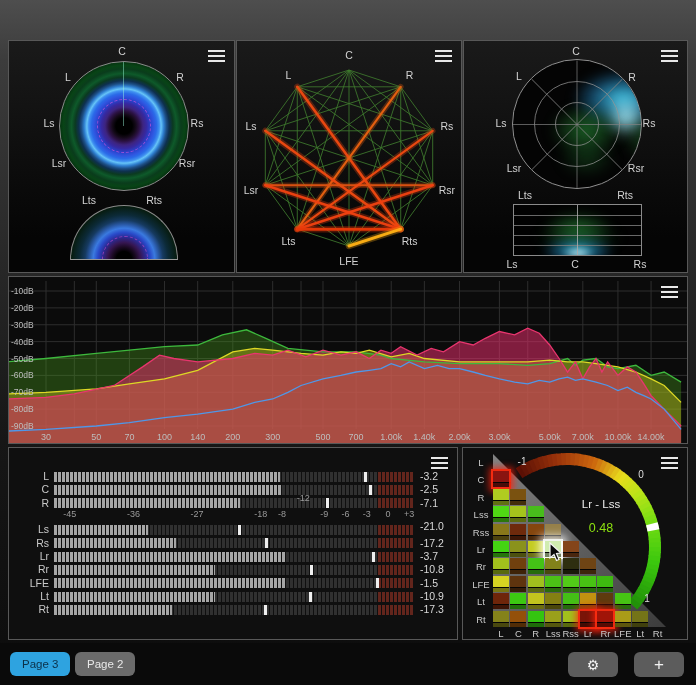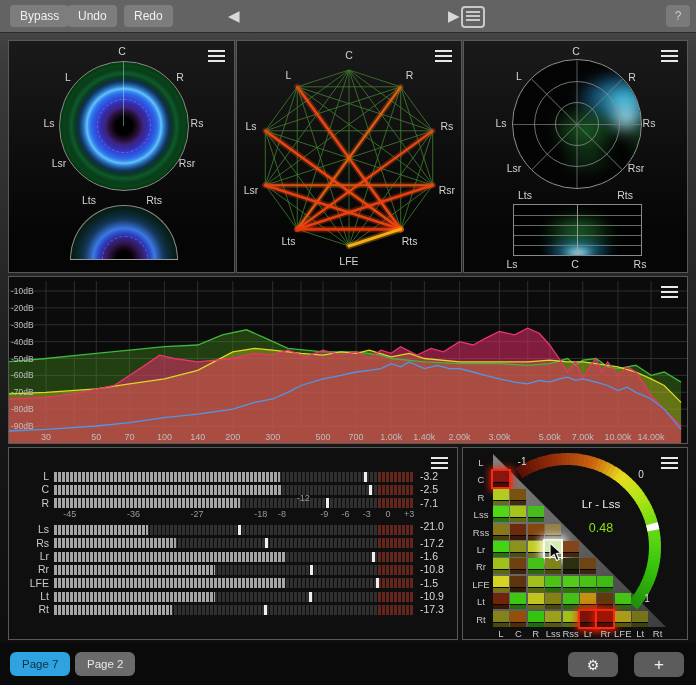--- a/index.html
+++ b/index.html
@@ -70,33 +70,20 @@
   .footbtn{position:absolute;top:9px;width:50px;height:25px;background:#5c5c5c;border:none;border-radius:6px;color:#f2f2f2;cursor:pointer;font-size:14px;}
   #gearbtn{left:568px;} #plusbtn{left:634px;font-size:17px;}
   svg{display:block;}
   .abs{position:absolute;}
 </style>
 </head>
 <body>
 
 <div id="app">
 
-  <div id="toolbar">
-    <button class="tbtn" style="left:10px">Bypass</button>
-    <button class="tbtn" style="left:68px">Undo</button>
-    <button class="tbtn" style="left:124px">Redo</button>
-    <span class="glyph" style="left:228px">◀</span>
-    <span class="glyph" style="left:448px">▶</span>
-    <span id="listicon">
-        <i></i>
-        <i></i>
-        <i></i>
-      </span>
-    <button class="tbtn" id="helpbtn">?</button>
-  </div>
 
   <div class="panel" id="p-rings">
     <div class="bigcircle">
       <div class="cline"></div>
       <div class="dashring"></div>
     </div>
     <div class="halfcircle">
       <div class="halfdash"></div>
     </div>
     <div class="hamb">
@@ -360,21 +347,21 @@
         <div class="mseg" style="left: 210.896px; width: 3px; background: rgb(239, 239, 239);"></div>
       </div>
       <div class="mval" style="top: 88.7px;">-17.2</div>
       <div class="mlabel" style="left: 0px; top: 102px;">Lr</div>
       <div class="mbar" style="top: 103.5px;">
         <div class="mseg" style="left: 0px; width: 359px; background: repeating-linear-gradient(90deg, rgb(48, 48, 48) 0px, rgb(48, 48, 48) 3px, rgb(15, 15, 15) 3px, rgb(15, 15, 15) 4px);"></div>
         <div class="mseg" style="left: 0px; width: 231.485px; background: repeating-linear-gradient(90deg, rgb(166, 166, 166) 0px, rgb(166, 166, 166) 3px, rgb(15, 15, 15) 3px, rgb(15, 15, 15) 4px);"></div>
         <div class="mseg" style="left: 324px; width: 35px; background: repeating-linear-gradient(90deg, rgb(99, 37, 28) 0px, rgb(99, 37, 28) 3px, rgb(15, 15, 15) 3px, rgb(15, 15, 15) 4px);"></div>
         <div class="mseg" style="left: 317.653px; width: 3px; background: rgb(239, 239, 239);"></div>
       </div>
-      <div class="mval" style="top: 102px;">-1.6</div>
+      <div class="mval" style="top: 102px;">-3.7</div>
       <div class="mlabel" style="left: 0px; top: 115.3px;">Rr</div>
       <div class="mbar" style="top: 116.8px;">
         <div class="mseg" style="left: 0px; width: 359px; background: repeating-linear-gradient(90deg, rgb(48, 48, 48) 0px, rgb(48, 48, 48) 3px, rgb(15, 15, 15) 3px, rgb(15, 15, 15) 4px);"></div>
         <div class="mseg" style="left: 0px; width: 160.785px; background: repeating-linear-gradient(90deg, rgb(166, 166, 166) 0px, rgb(166, 166, 166) 3px, rgb(15, 15, 15) 3px, rgb(15, 15, 15) 4px);"></div>
         <div class="mseg" style="left: 324px; width: 35px; background: repeating-linear-gradient(90deg, rgb(99, 37, 28) 0px, rgb(99, 37, 28) 3px, rgb(15, 15, 15) 3px, rgb(15, 15, 15) 4px);"></div>
         <div class="mseg" style="left: 256.144px; width: 3px; background: rgb(239, 239, 239);"></div>
       </div>
       <div class="mval" style="top: 115.3px;">-10.8</div>
       <div class="mlabel" style="left: 0px; top: 128.7px;">LFE</div>
       <div class="mbar" style="top: 130.2px;">
@@ -556,19 +543,19 @@
       <div class="mxlabel" style="left: 90.2px; top: 185px;">Lss</div>
       <div class="mxlabel" style="left: 107.6px; top: 185px;">Rss</div>
       <div class="mxlabel" style="left: 125px; top: 185px;">Lr</div>
       <div class="mxlabel" style="left: 142.4px; top: 185px;">Rr</div>
       <div class="mxlabel" style="left: 159.8px; top: 185px;">LFE</div>
       <div class="mxlabel" style="left: 177.2px; top: 185px;">Lt</div>
       <div class="mxlabel" style="left: 194.6px; top: 185px;">Rt</div>
     </div>
 
   <div id="footer">
-    <button class="pagebtn" id="page1">Page 7</button>
+    <button class="pagebtn" id="page1">Page 3</button>
     <button class="pagebtn" id="page2">Page 2</button>
     <button class="footbtn" id="gearbtn">⚙</button>
     <button class="footbtn" id="plusbtn">+</button>
   </div>
 
 </div>
 
 </body></html>

